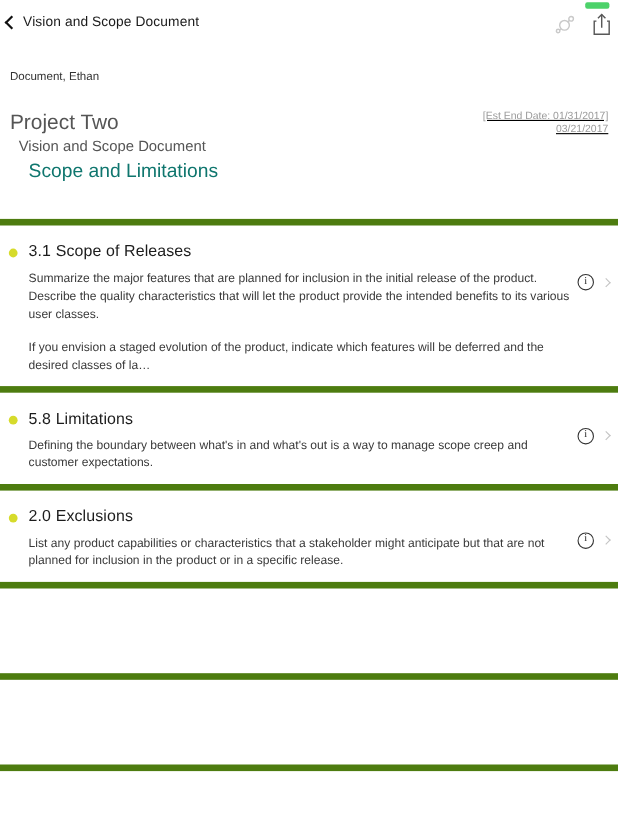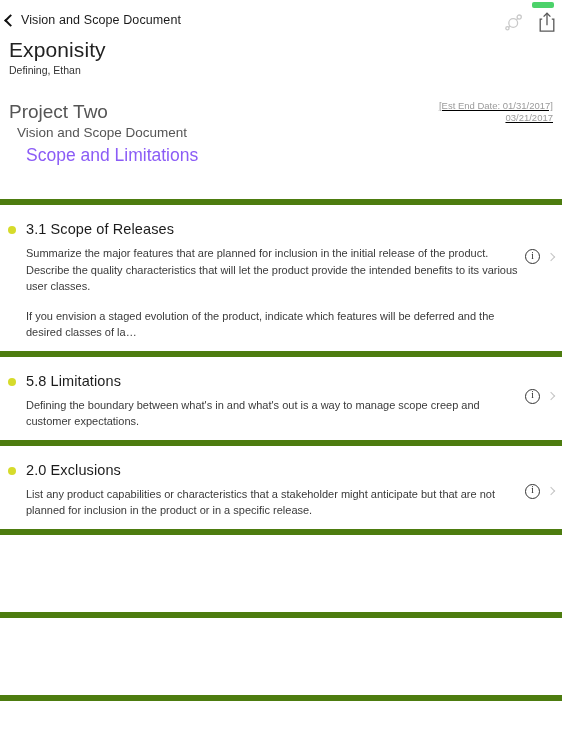--- a/index.html
+++ b/index.html
@@ -92,21 +92,21 @@
     line-height: 1.28;
   }
   .doc-subtitle {
     position: absolute;
     left: 17px; top: 125px;
     font-size: 13.5px; color: #555;
   }
   .section-title {
     position: absolute;
     left: 26px; top: 145px;
-    font-size: 17.5px; color: #8b5cf6; font-weight: 400;
+    font-size: 17.5px; color: #0f766e; font-weight: 400;
   }
 
   
   .list {
     position: absolute;
     left: 0; right: 0; top: 199px;
   }
   .row {
     position: relative;
     border-top: 6px solid #4d7c0f;
@@ -193,22 +193,21 @@
         <svg width="18" height="22" viewBox="0 0 18 22" aria-hidden="true">
           <path d="M4.2 8.2 H2.2 V20.2 H15.8 V8.2 H13.8" fill="none" stroke="#585858" stroke-width="1.3"></path>
           <line x1="9" y1="2.2" x2="9" y2="14.2" stroke="#585858" stroke-width="1.3"></line>
           <path d="M5.6 5.6 L9 2.2 L12.4 5.6" fill="none" stroke="#585858" stroke-width="1.3"></path>
         </svg>
       </span>
 
     </div>
   </div>
 
-  <div class="doc-title">Exponisity</div>
-  <div class="doc-author">Defining, Ethan</div>
+  <div class="doc-author">Document, Ethan</div>
 
   <div class="project-row">
     <div class="project-name">Project Two</div>
     <div class="dates">
       <span class="date-line">[Est End Date: 01/31/2017]</span>
       <span class="date-line">03/21/2017</span>
     </div>
   </div>
 
   <div class="doc-subtitle">Vision and Scope Document</div>

